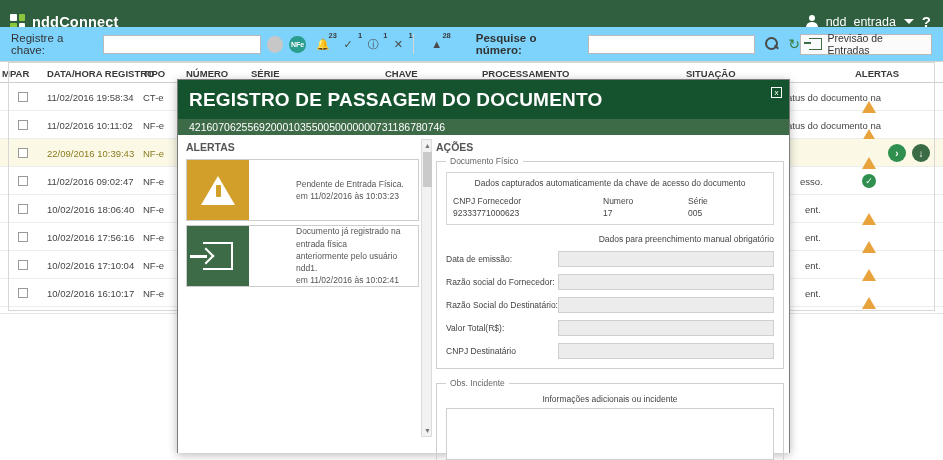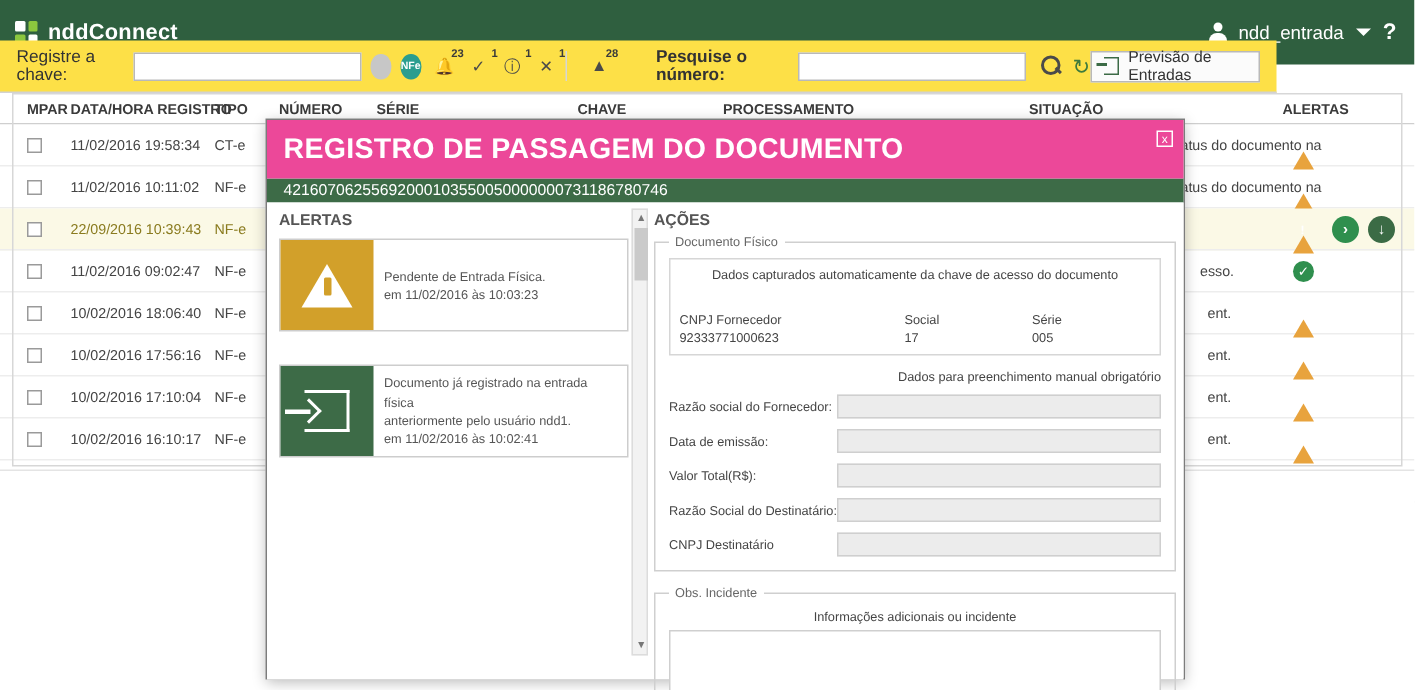--- a/index.html
+++ b/index.html
@@ -50,22 +50,22 @@
     border-radius: 6px 6px 2px 2px; background: #ffffff;
   }
   .caret-down {
     width: 0; height: 0; border-left: 5px solid transparent; border-right: 5px solid transparent;
     border-top: 5px solid #ffffff;
   }
   .help-q { font-size: 15px; font-weight: bold; }
 
   
   .toolbar {
-    position: absolute; left: 0; top: 27px; width: 851px; height: 35px;
-    background: #fde047; border-bottom: 1px solid #d2d2d2;
+    position: absolute; left: 0; top: 27px; width: 943px; height: 35px;
+    background: #7dd3fc; border-bottom: 1px solid #d2d2d2;
     display: flex; align-items: center;
   }
   .tb-label { font-size: 11.5px; color: #333; margin-left: 11px; }
   .tb-input {
     margin-left: 7px; height: 19px; width: 165px;
     border: 1px solid #b9b9b9; background: #ffffff;
     font-size: 11px; padding: 0 4px; color: #333;
   }
   .icon-round {
     width: 17px; height: 17px; border-radius: 50%;
@@ -172,21 +172,21 @@
     border: 1px solid #d7d7d7; pointer-events: none;
   }
 
   
   .modal {
     position: absolute; left: 177px; top: 79px; width: 613px; height: 374px;
     background: #ffffff; border: 1px solid #7c7c7c;
     box-shadow: 0 2px 9px rgba(0,0,0,.28);
   }
   .modal-head {
-    height: 39px; background: #ec4899; position: relative;
+    height: 39px; background: #14532d; position: relative;
     display: flex; align-items: center;
   }
   .modal-title {
     color: #ffffff; font-size: 19px; font-weight: bold; margin-left: 11px; letter-spacing: .2px;
   }
   .modal-close {
     position: absolute; right: 7px; top: 7px; width: 11px; height: 11px;
     border: 1px solid #ffffff; color: #ffffff; font-size: 8px;
     display: flex; align-items: center; justify-content: center; line-height: 1;
   }
@@ -196,21 +196,21 @@
   }
   .modal-body { position: relative; height: 318px; background: #ffffff; }
 
   
   .alerts-col {
     position: absolute; left: 8px; top: 6px; width: 233px; height: 296px;
   }
   .alerts-title { font-size: 10.5px; font-weight: bold; color: #555; margin-bottom: 6px; }
   .alert-card {
     display: flex; border: 1px solid #cdcdcd; background: #ffffff;
-    height: 62px; margin-bottom: 22px;
+    height: 62px; margin-bottom: 4px; gap: 40px;
   }
   .alert-ic {
     width: 62px; flex: 0 0 62px; display: flex; align-items: center; justify-content: center;
   }
   .ic-yellow { background: #d2a02a; }
   .ic-green  { background: #3d6b47; }
   .big-tri {
     width: 0; height: 0; border-left: 17px solid transparent; border-right: 17px solid transparent;
     border-bottom: 29px solid #ffffff; position: relative;
   }
@@ -256,21 +256,21 @@
   }
   .actions-title { font-size: 10.5px; font-weight: bold; color: #555; margin-bottom: 3px; }
   fieldset.fs {
     border: 1px solid #cfcfcf; margin: 0 0 9px 0; padding: 6px 9px 9px 9px;
   }
   fieldset.fs legend { font-size: 8.5px; color: #666; padding: 0 4px; }
   .inner-box {
     border: 1px solid #d6d6d6; padding: 5px 6px 6px 6px; margin-bottom: 9px;
   }
   .inner-hd {
-    font-size: 8.5px; color: #444; text-align: center; margin-bottom: 20px;
+    font-size: 8.5px; color: #444; text-align: center; margin-bottom: 8px;
   }
   .trio { display: flex; font-size: 8.5px; color: #444; text-align: left; }
   .trio .th { font-size: 8.5px; color: #444; }
   .trio .cell1 { flex: 0 0 150px; }
   .trio .cell2 { flex: 0 0 85px; }
   .trio .cell3 { flex: 1; }
   .trio-vals { margin-top: 2px; }
   .manual-hd {
     font-size: 8.5px; color: #444; text-align: right; margin: 2px 0 7px 0;
   }
@@ -323,21 +323,21 @@
     <input class="search-input" value="" placeholder="" style="">
     <span class="mag"></span>
     <span class="refresh">↻</span>
     <div class="prev-btn">
       <span class="prev-ic"></span>
       <span>Previsão de Entradas</span>
     </div>
   </div>
 
   <div class="thead">
-    <span style="left:18px">MPAR</span>
+    <span style="left:2px">MPAR</span>
     <span style="left:47px">DATA/HORA REGISTRO</span>
     <span style="left:143px">TIPO</span>
     <span style="left:186px">NÚMERO</span>
     <span style="left:251px">SÉRIE</span>
     <span style="left:385px">CHAVE</span>
     <span style="left:482px">PROCESSAMENTO</span>
     <span style="left:686px">SITUAÇÃO</span>
     <span style="left:855px">ALERTAS</span>
   </div>
 
@@ -465,46 +465,46 @@
       <div class="actions-col">
         <div class="actions-title">AÇÕES</div>
 
         <fieldset class="fs">
           <legend>Documento Físico</legend>
 
           <div class="inner-box">
             <div class="inner-hd">Dados capturados automaticamente da chave de acesso do documento</div>
             <div class="trio">
               <span class="cell1 th">CNPJ Fornecedor</span>
-              <span class="cell2 th">Social</span>
+              <span class="cell2 th">Numero</span>
               <span class="cell3 th">Série</span>
             </div>
             <div class="trio trio-vals">
               <span class="cell1">92333771000623</span>
               <span class="cell2">17</span>
               <span class="cell3">005</span>
             </div>
           </div>
 
           <div class="manual-hd">Dados para preenchimento manual obrigatório</div>
 
           <div class="frow">
+            <span class="flab">Data de emissão:</span>
+            <input class="finp" value="" style="">
+          </div>
+          <div class="frow">
             <span class="flab">Razão social do Fornecedor:</span>
             <input class="finp" value="" style="">
           </div>
           <div class="frow">
-            <span class="flab">Data de emissão:</span>
+            <span class="flab">Razão Social do Destinatário:</span>
             <input class="finp" value="" style="">
           </div>
           <div class="frow">
             <span class="flab">Valor Total(R$):</span>
-            <input class="finp" value="" style="">
-          </div>
-          <div class="frow">
-            <span class="flab">Razão Social do Destinatário:</span>
             <input class="finp" value="" style="">
           </div>
           <div class="frow" style="margin-bottom:0">
             <span class="flab">CNPJ Destinatário</span>
             <input class="finp" value="" style="">
           </div>
         </fieldset>
 
         <fieldset class="fs">
           <legend>Obs. Incidente</legend>

